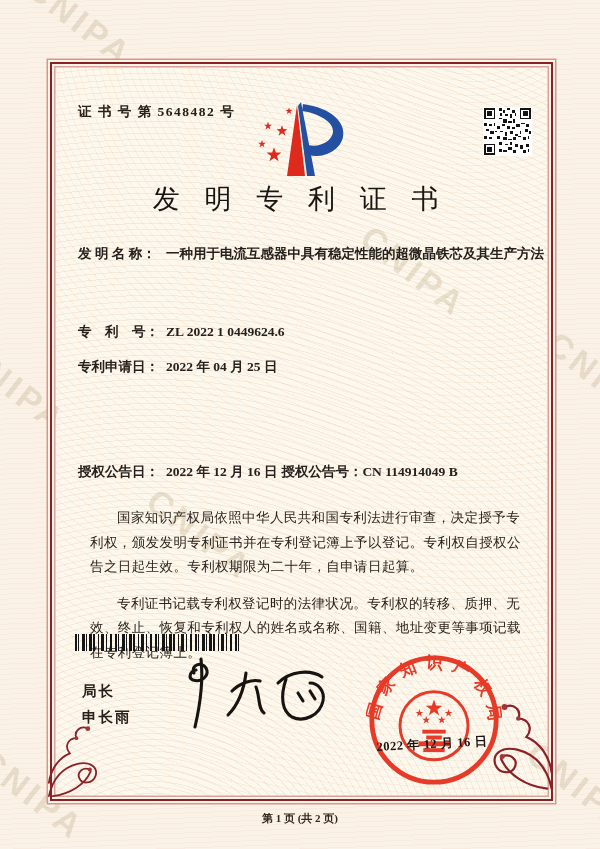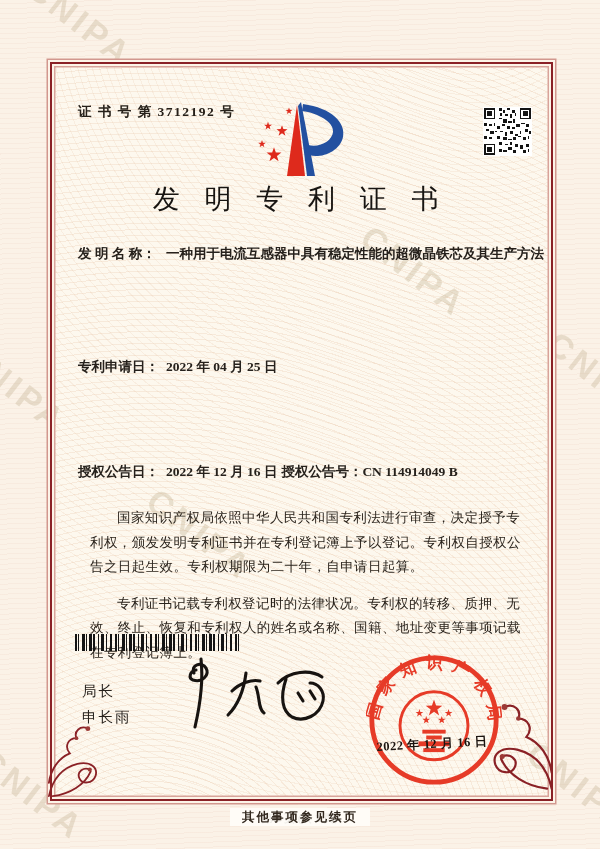--- a/index.html
+++ b/index.html
@@ -34,22 +34,22 @@
   .paras{left:78px;top:494px;width:459px;font-size:13.5px;line-height:1.82;color:#2b241d;
     font-weight:500;letter-spacing:0.4px;}
   .paras p{margin:12px;text-indent:2em;}
   .barcode{left:75px;top:634px;width:166px;height:17px;
     background:repeating-linear-gradient(90deg,
       #141414 0 2px, rgba(0,0,0,0) 2px 3px, #141414 3px 4px, rgba(0,0,0,0) 4px 7px,
       #141414 7px 10px, rgba(0,0,0,0) 10px 11px, #141414 11px 12px, rgba(0,0,0,0) 12px 14px,
       #141414 14px 17px, rgba(0,0,0,0) 17px 18px, #141414 18px 20px, rgba(0,0,0,0) 20px 23px,
       #141414 23px 24px, rgba(0,0,0,0) 24px 26px, #141414 26px 29px, rgba(0,0,0,0) 29px 31px,
       #141414 31px 32px, rgba(0,0,0,0) 32px 35px, #141414 35px 37px, rgba(0,0,0,0) 37px 40px);}
-  .signer-title{left:82px;top:682px;font-size:14.5px;font-weight:400;color:#26211c;letter-spacing:2px;}
-  .signer-name{left:82px;top:708px;font-size:14.5px;font-weight:400;color:#26211c;letter-spacing:2px;}
+  .signer-title{left:82px;top:682px;font-size:14.5px;font-weight:700;color:#26211c;letter-spacing:2px;}
+  .signer-name{left:82px;top:708px;font-size:14.5px;font-weight:700;color:#26211c;letter-spacing:2px;}
   .signature{left:160px;top:653px;width:175px;height:82px;}
   .seal{left:366px;top:652px;width:136px;height:136px;opacity:0.96;}
   .seal-date{left:366px;top:736px;width:132px;text-align:center;font-size:12.5px;font-weight:700;
     color:#1b1410;transform:rotate(-3deg);letter-spacing:0.5px;z-index:5;}
   .footer-page{left:0;top:776px;width:600px;text-align:center;font-size:11px;font-weight:600;color:#33291f;margin-top:35px;}
   .footer-note{left:0;top:809px;width:600px;text-align:center;font-size:12.5px;font-weight:600;color:#33291f;}
   .footer-note span{background:rgba(255,253,248,0.92);padding:2px 12px;letter-spacing:2px;}
   .flourish{z-index:5;}
   .fl-bl{left:46px;top:722px;width:78px;height:76px;}
   .fl-br{left:462px;top:692px;width:92px;height:106px;transform:scaleX(-1);}
@@ -88,21 +88,21 @@
       <path d="M6,78 C24,76 40,66 46,52"></path>
       <path d="M2,64 C4,50 12,38 24,33 C18,26 22,17 31,17 C28,10 35,3 43,7"></path>
     </g>
     <g fill="#9c3a36">
       <circle cx="43" cy="7" r="2.6"></circle>
         <circle cx="31" cy="17" r="2"></circle>
         <circle cx="45" cy="50" r="2.2"></circle>
     </g>
   </svg>
 
-  <div class="z cert-no">证 书 号 第 3712192 号</div>
+  <div class="z cert-no">证 书 号 第 5648482 号</div>
 
   <svg class="z logo" viewBox="0 0 96 88">
     <defs>
       <polygon id="star" points="0,-10 2.35,-3.24 9.51,-3.09 3.8,1.24 5.88,8.09 0,4 -5.88,8.09 -3.8,1.24 -9.51,-3.09 -2.35,-3.24"></polygon>
     </defs>
     <polygon points="45,11 53,82 35,82" fill="#de2a1c"></polygon>
     <polygon points="49,8 63,82 55,82 46,12" fill="#2350a0"></polygon>
     <path d="M51,10 C80,14 94,29 91,43 C88,58 68,65 57,61 L56,51 C68,54 80,47 81,38 C82,28 66,19 50,17 Z" fill="#2350a0"></path>
     <g fill="#de2a1c">
       <use href="#star" transform="translate(37,17) scale(0.36)"></use>
@@ -118,20 +118,23 @@
     <path fill="#141414" d="M0,0h7v7h-7z M22,0h7v7h-7z M0,22h7v7h-7z"></path>
     <path fill="#fff" d="M1,1h5v5h-5z M23,1h5v5h-5z M1,23h5v5h-5z"></path>
     <path fill="#141414" d="M2,2h3v3h-3z M24,2h3v3h-3z M2,24h3v3h-3z"></path>
     <path fill="#141414" d="M9,0h2v2h-2z M12,1h1v2h-1z M14,0h2v1h-2z M17,1h2v2h-2z M10,3h1v2h-1z M13,4h2v1h-2z M16,4h1v2h-1z M19,3h1v2h-1z M9,6h2v1h-2z M12,7h2v2h-2z M15,8h2v1h-2z M18,7h1v2h-1z M0,9h2v2h-2z M3,10h2v1h-2z M6,9h1v2h-1z M8,11h2v2h-2z M11,10h2v1h-2z M14,11h2v2h-2z M17,12h2v1h-2z M20,10h2v2h-2z M23,9h2v1h-2z M26,10h2v2h-2z M1,13h2v1h-2z M4,14h2v2h-2z M7,14h1v1h-1z M10,14h2v1h-2z M13,15h1v2h-1z M16,14h2v2h-2z M19,16h2v1h-2z M22,14h1v2h-1z M25,13h2v2h-2z M28,14h1v2h-1z M0,17h2v2h-2z M3,18h2v1h-2z M8,17h2v2h-2z M12,18h2v2h-2z M15,19h2v1h-2z M18,18h2v2h-2z M21,17h2v1h-2z M24,18h2v2h-2z M27,17h1v2h-1z M9,21h2v2h-2z M13,22h2v1h-2z M16,21h1v2h-1z M19,22h2v2h-2z M22,23h2v2h-2z M26,22h2v2h-2z M9,25h2v2h-2z M12,26h2v1h-2z M15,24h2v2h-2z M18,26h2v2h-2z M24,26h2v2h-2z M27,25h1v2h-1z"></path>
   </svg>
 
   <div class="z title">发 明 专 利 证 书</div>
 
   <div class="z row r1">
     <span class="lbl">发 明 名 称：</span><span>一种用于电流互感器中具有稳定性能的超微晶铁芯及其生产方法</span>
+  </div>
+  <div class="z row r3">
+    <span class="lbl">专　利　号：</span><span>ZL 2022 1 0449624.6</span>
   </div>
   <div class="z row r4">
     <span class="lbl">专利申请日：</span><span>2022 年 04 月 25 日</span>
   </div>
   <div class="z row r7">
     <span class="lbl">授权公告日：</span><span>2022 年 12 月 16 日</span><span class="pair2"><span>授权公告号：</span><span>CN 114914049 B</span></span>
   </div>
 
   <div class="z paras">
     <p>国家知识产权局依照中华人民共和国专利法进行审查，决定授予专利权，颁发发明专利证书并在专利登记簿上予以登记。专利权自授权公告之日起生效。专利权期限为二十年，自申请日起算。</p>
@@ -174,15 +177,14 @@
       <use href="#star" transform="translate(85,63) scale(0.42)"></use>
       <rect x="58" y="80" width="24" height="4"></rect>
       <rect x="62" y="86" width="16" height="4"></rect>
       <rect x="54" y="92" width="32" height="5"></rect>
       <rect x="59" y="99" width="22" height="4"></rect>
     </g>
   </svg>
   <div class="z seal-date">2022 年 12 月 16 日</div>
 
   <div class="z footer-page">第 1 页 (共 2 页)</div>
-  <div class="z footer-note"><span>其他事项参见续页</span></div>
 
 </div>
 
 </body></html>

